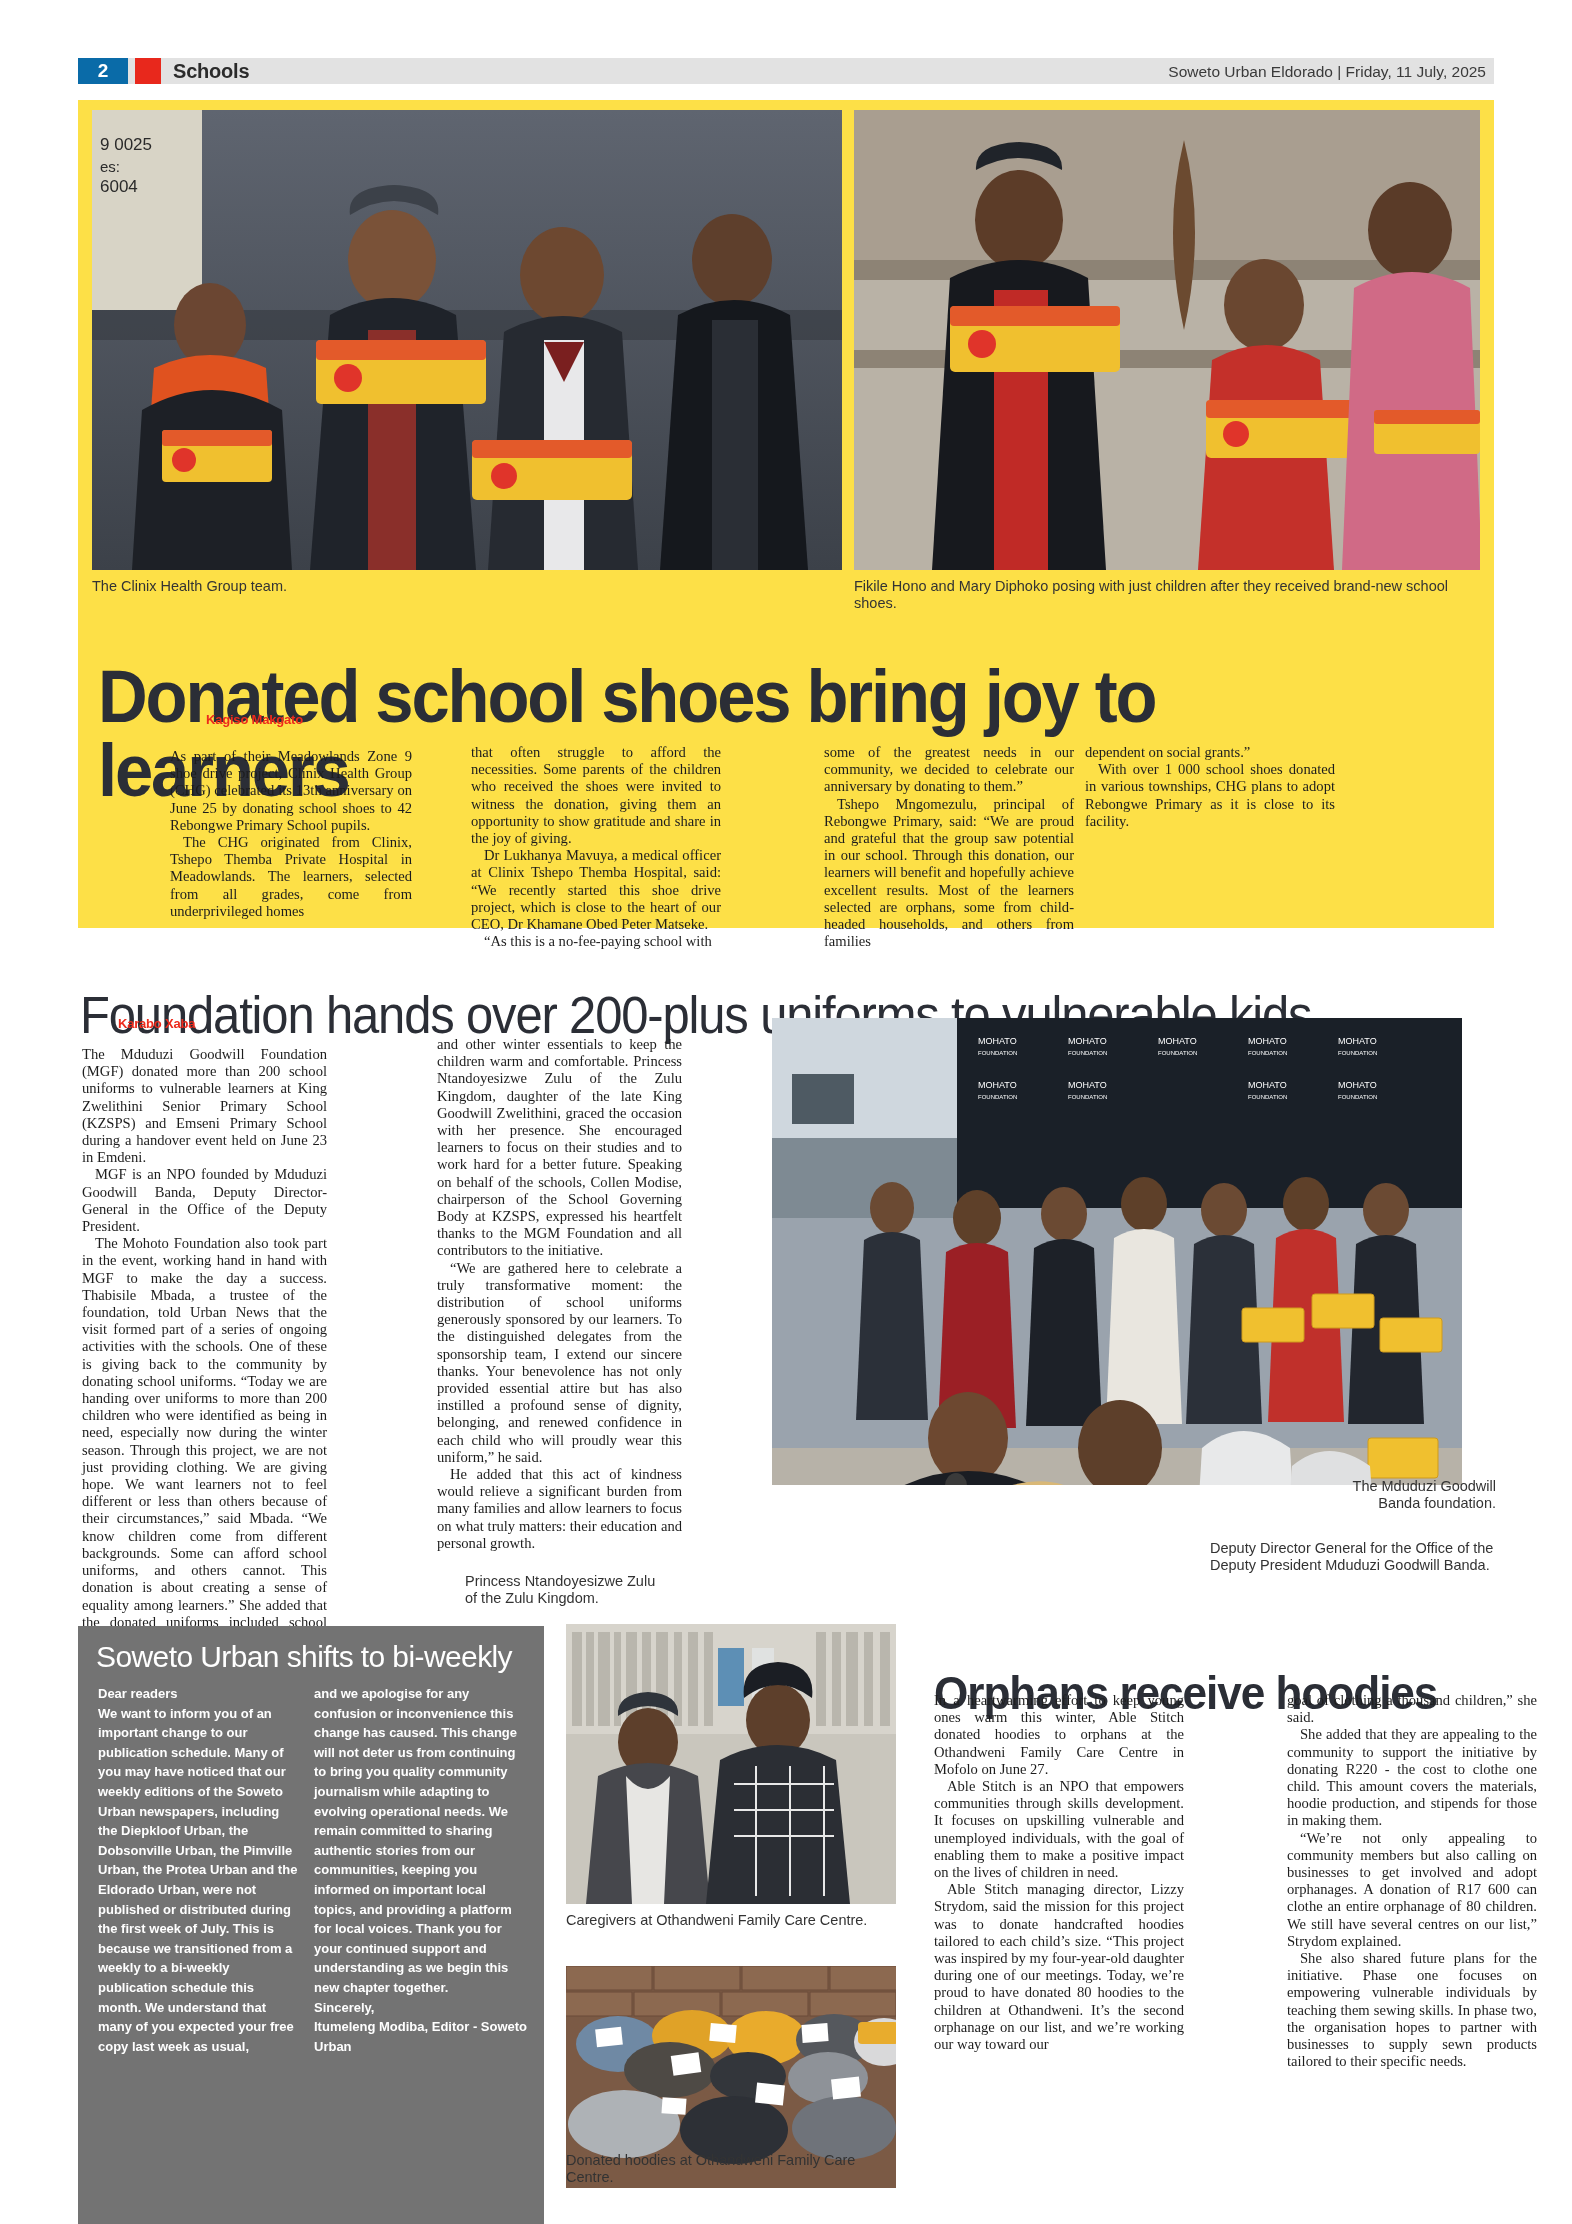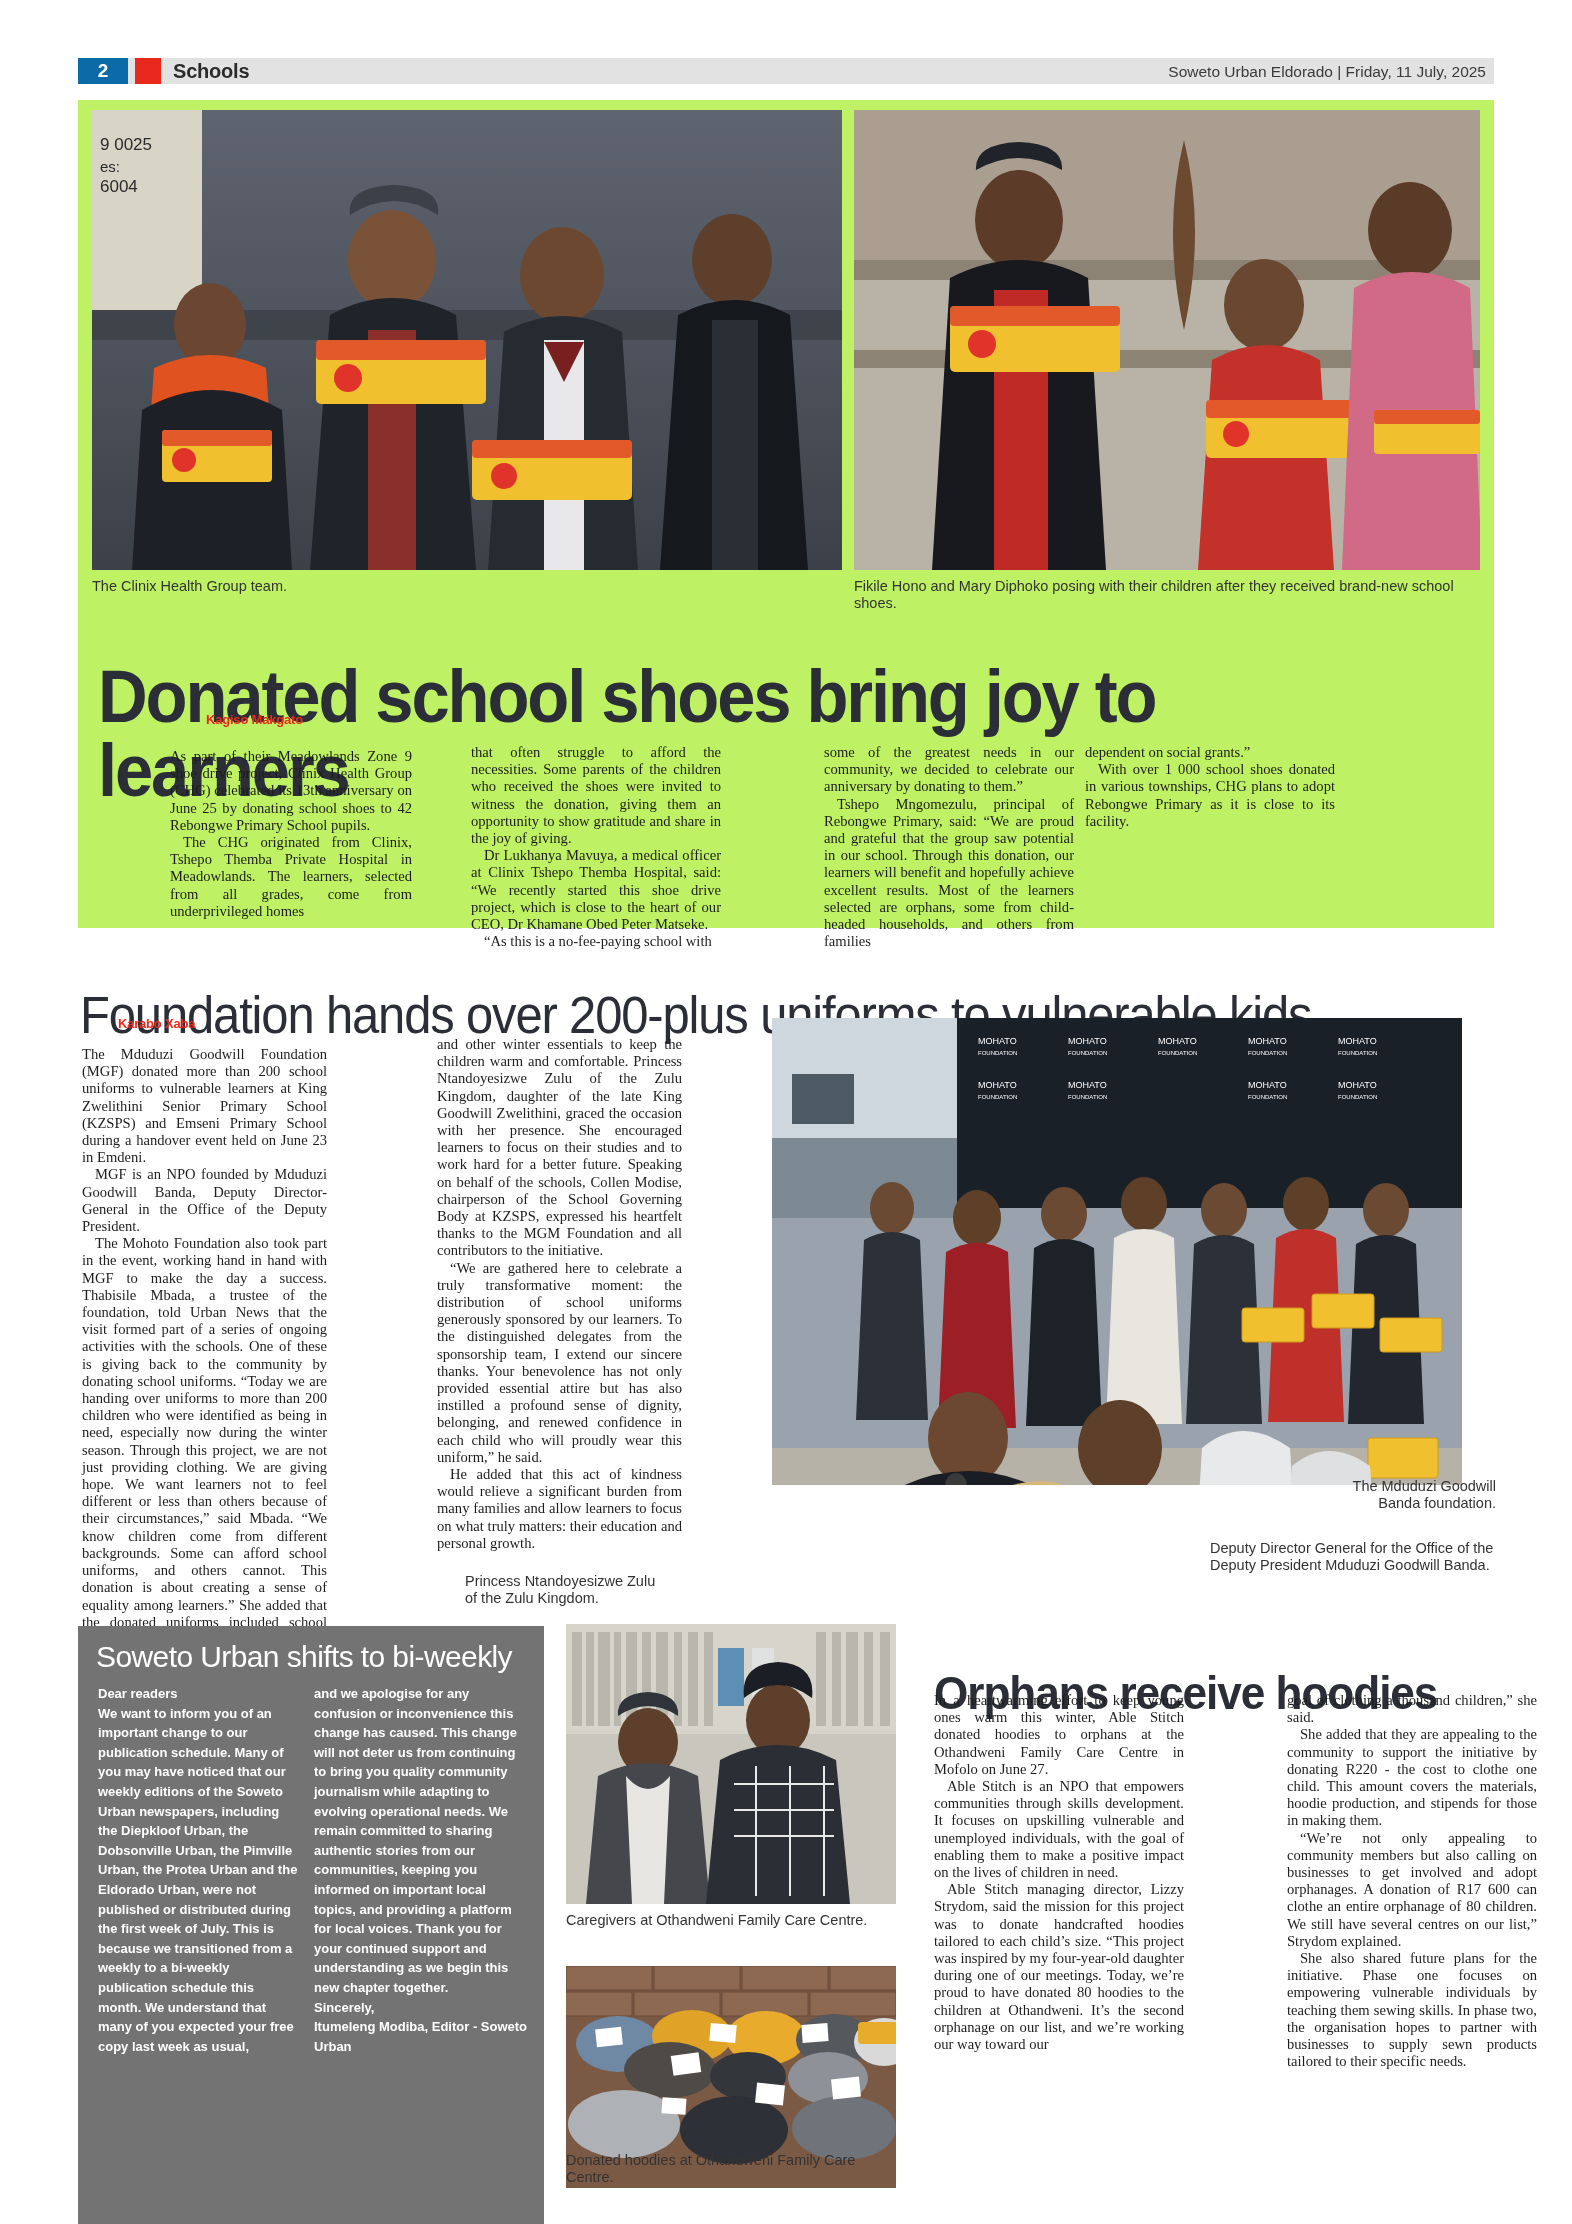--- a/index.html
+++ b/index.html
@@ -24,21 +24,21 @@
   .mast-section {
     position:absolute; left:95px; top:0; height:26px; line-height:26px;
     font-size:20px; font-weight:bold; color:#2b2b2b; letter-spacing:-0.2px;
   }
   .mast-edition {
     position:absolute; right:8px; top:0; height:26px; line-height:27px;
     font-size:15.5px; color:#3a3a3a; font-family:"Liberation Sans", sans-serif;
   }
 
   
-  .art1 { position:absolute; left:78px; top:100px; width:1416px; height:828px; background:#bef264; }
+  .art1 { position:absolute; left:78px; top:100px; width:1416px; height:828px; background:#fde047; }
 
   .photo { position:absolute; background:#8e9196; overflow:hidden; }
   .photo .ph-inner { position:absolute; inset:0; }
 
   .cap { position:absolute; font-size:14.5px; line-height:17px; color:#333; }
 
   
   .a1-photo1 { left:14px; top:10px; width:750px; height:460px; }
   .a1-cap1 { left:14px; top:478px; width:740px; }
   
@@ -196,21 +196,21 @@
         <rect x="352" y="290" width="150" height="58" rx="5" fill="#f0c02f"></rect>
         <rect x="352" y="290" width="150" height="18" rx="4" fill="#e35a2a"></rect>
         <circle cx="382" cy="324" r="13" fill="#e0342a"></circle>
 
         <ellipse cx="556" cy="120" rx="42" ry="48" fill="#5a3b28"></ellipse>
         <path d="M500 178 q58 -32 116 0 l12 282 h-140 z" fill="#d06a86"></path>
         <rect x="520" y="300" width="106" height="44" rx="4" fill="#f0c02f"></rect>
         <rect x="520" y="300" width="106" height="14" rx="3" fill="#e35a2a"></rect>
       </svg>
     </div>
-    <div class="cap a1-cap2">Fikile Hono and Mary Diphoko posing with their children after they received brand-new school shoes.</div>
+    <div class="cap a1-cap2">Fikile Hono and Mary Diphoko posing with just children after they received brand-new school shoes.</div>
 
     <h1 class="a1-head">Donated school shoes bring joy to learners</h1>
     <div class="byline a1-byline">Kagiso Makgato</div>
 
     <div class="col a1c1">
       <p>As part of their Meadowlands Zone 9 shoe drive project, Clinix Health Group (CHG) celebrated its 13th anniversary on June 25 by donating school shoes to 42 Rebongwe Primary School pupils.</p>
       <p>The CHG originated from Clinix, Tshepo Themba Private Hospital in Meadowlands. The learners, selected from all grades, come from underprivileged homes</p>
     </div>
     <div class="col a1c2">
       <p>that often struggle to afford the necessities. Some parents of the children who received the shoes were invited to witness the donation, giving them an opportunity to show gratitude and share in the joy of giving.</p>

